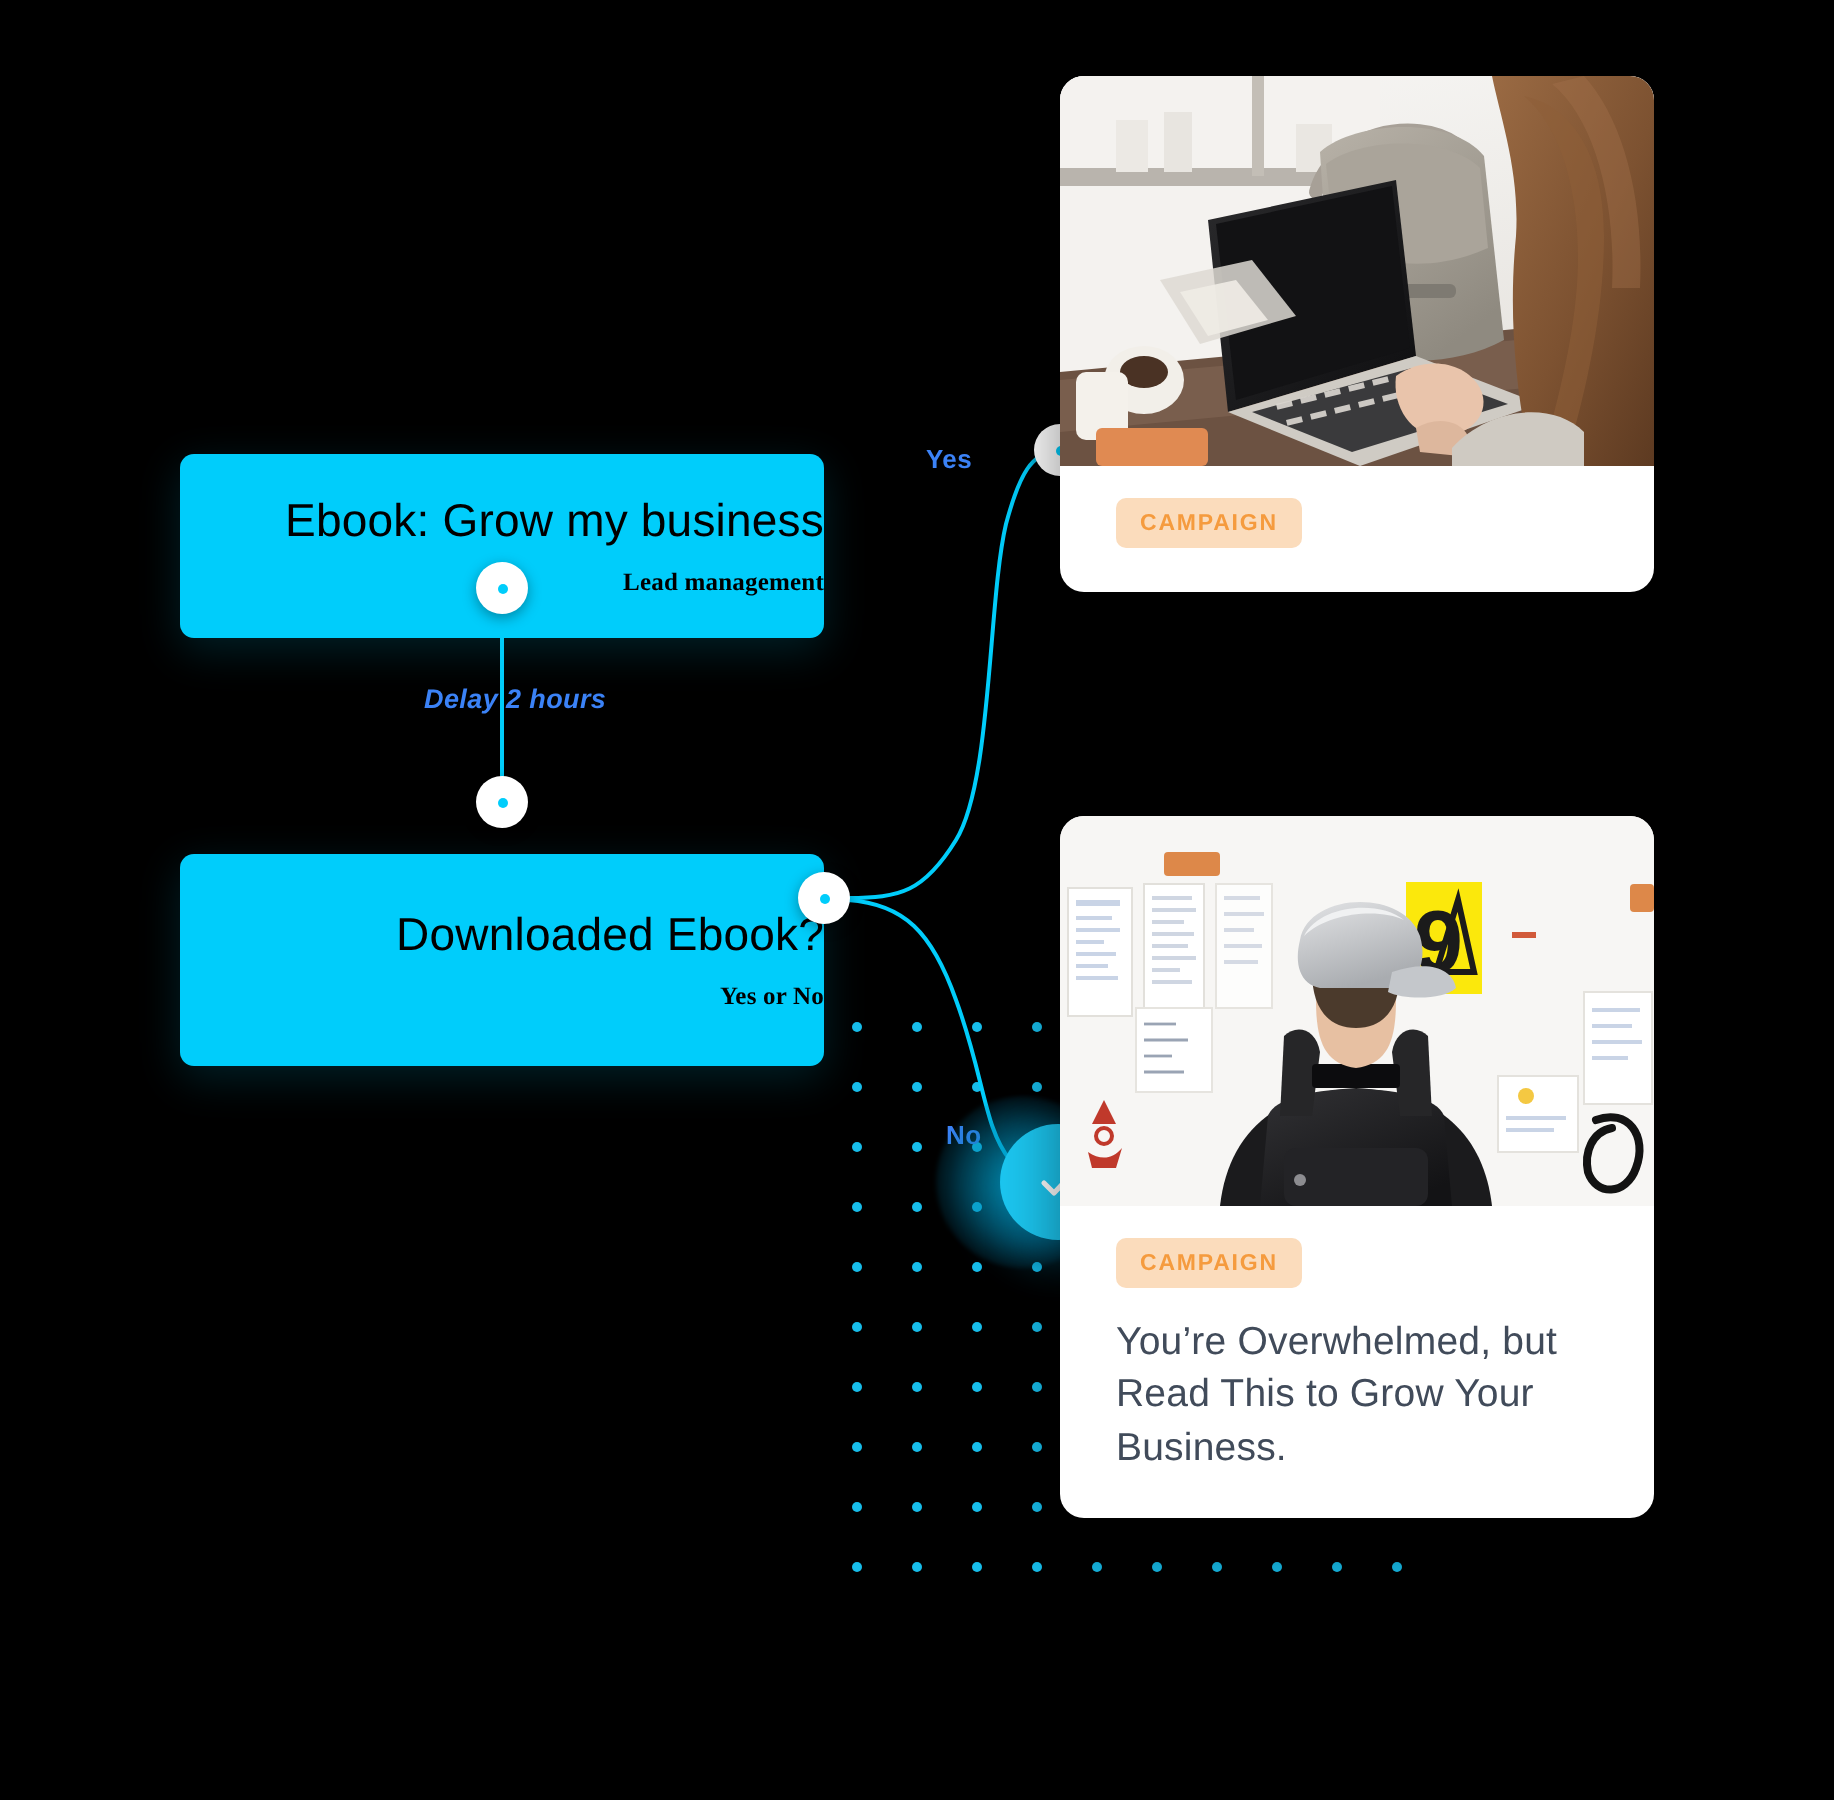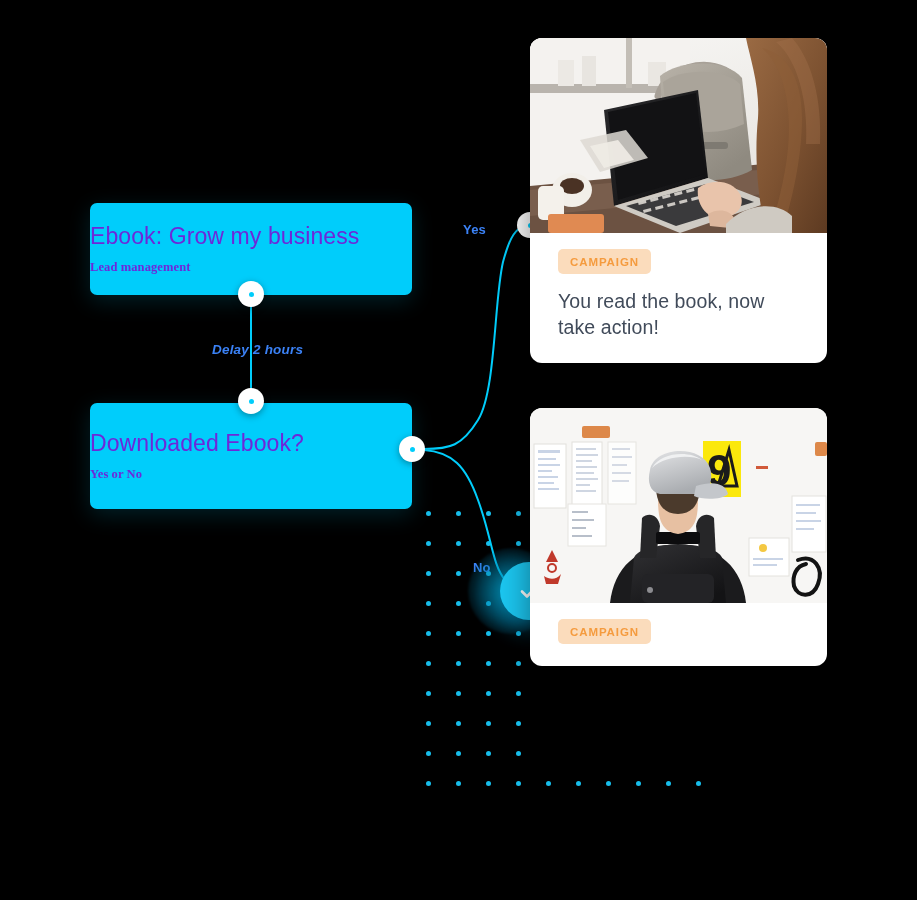--- a/index.html
+++ b/index.html
@@ -48,24 +48,25 @@
   }
 
   
   .flow-box {
     position: absolute;
     background: #00cdfb;
     border-radius: 7px;
     z-index: 4;
     display: flex;
     flex-direction: column;
-    align-items: flex-start;
+    align-items: flex-end;
     justify-content: center;
-    color: #6d28d9;
+    color: #000000;
     box-shadow: 0 6px 22px rgba(0, 205, 251, 0.16);
+    margin-top: 24px;
   }
   .flow-box .box-title {
     font-size: 23px;
     font-weight: 400;
     letter-spacing: 0.1px;
     line-height: 1.2;
   }
   .flow-box .box-sub {
     font-size: 12.5px;
     font-weight: 700;
@@ -374,21 +375,20 @@
 
         <path d="M216 0 L297 0 L297 195 L236 195 C228 160, 224 120, 228 80 C230 48, 220 20, 216 0 Z" fill="url(#hairG)"></path>
         <path d="M232 10 C254 28, 262 70, 258 110 C255 142, 246 172, 240 195 L252 195 C262 162, 272 120, 272 80 C272 42, 258 16, 232 10 Z" fill="#8e5e38" opacity="0.55"></path>
         <path d="M246 4 C268 22, 278 64, 276 106 L290 106 C292 62, 282 22, 262 0 Z" fill="#a3714a" opacity="0.4"></path>
 
         <path d="M196 186 C214 166, 246 162, 262 178 L262 195 L196 195 Z" fill="#cfcac2"></path>
       </svg>
     </div>
     <div class="card-body">
       <span class="badge">CAMPAIGN</span>
-      <div class="card-headline">You read the book, now take action!</div>
     </div>
   </div>
 
   <div class="card" id="card-bottom">
     <div class="card-photo">
       <svg width="297" height="195" viewBox="0 0 297 195" xmlns="http://www.w3.org/2000/svg">
         <defs>
           <linearGradient id="capG" x1="0" y1="0" x2="0.4" y2="1">
             <stop offset="0%" stop-color="#e2e3e5"></stop>
             <stop offset="100%" stop-color="#a9acb0"></stop>
@@ -478,16 +478,17 @@
         <path d="M128 92 C128 112, 132 124, 148 126 C164 124, 168 112, 168 92 Z" fill="#e7c0a2"></path>
         <path d="M126 78 C126 96, 134 106, 148 106 C162 106, 170 96, 170 78 Z" fill="#4b3a2c"></path>
 
         <path d="M120 62 C124 38, 172 36, 180 60 C184 74, 178 84, 168 86 L130 86 C120 84, 117 74, 120 62 Z" fill="url(#capG)"></path>
         <path d="M122 60 C130 44, 160 42, 172 52 C160 46, 134 48, 122 60 Z" fill="#f0f1f2"></path>
         <path d="M166 78 C184 72, 196 76, 198 86 C192 92, 172 92, 164 88 Z" fill="#c4c7cb"></path>
       </svg>
     </div>
     <div class="card-body">
       <span class="badge">CAMPAIGN</span>
+      <div class="card-headline">You’re Overwhelmed, but Read This to Grow Your Business.</div>
     </div>
   </div>
 
 </div>
 
 </body></html>

